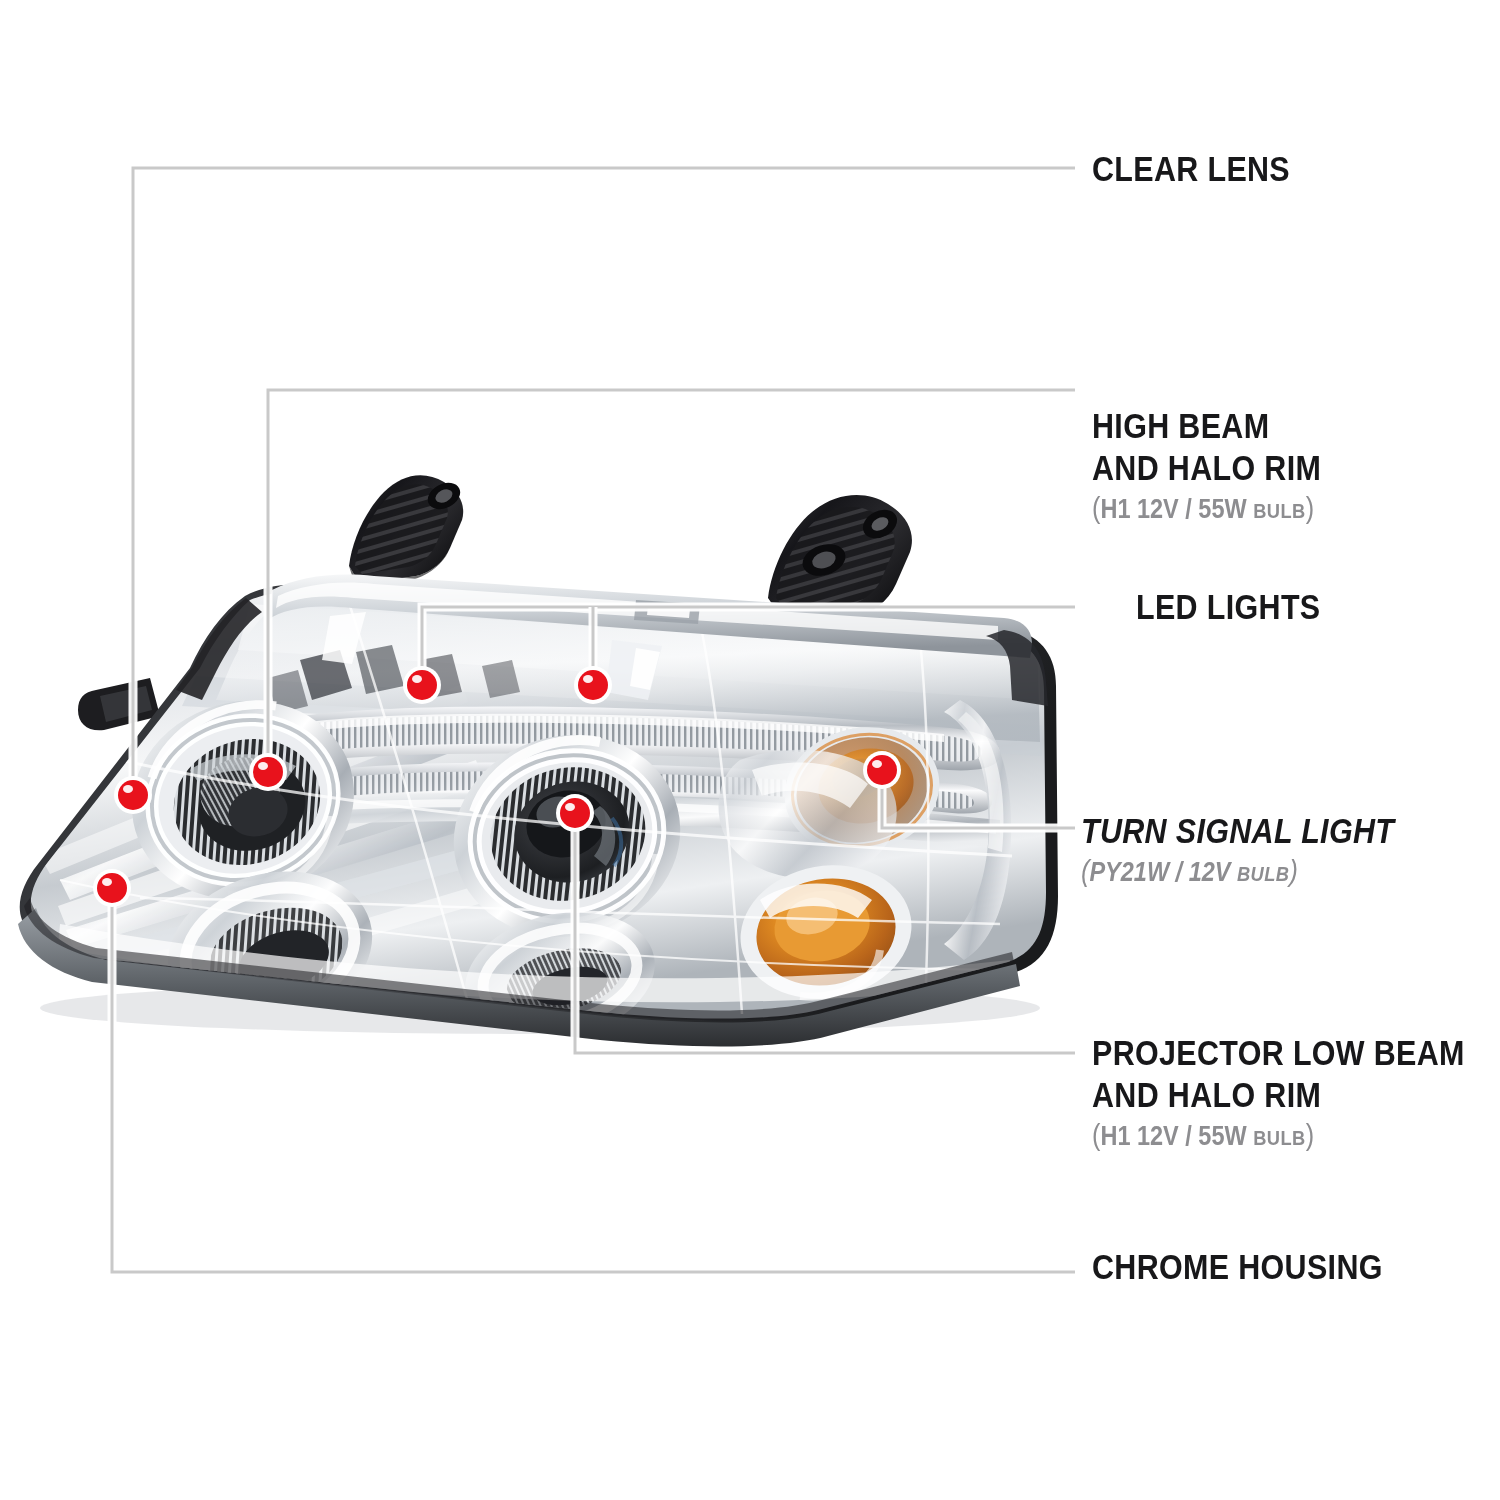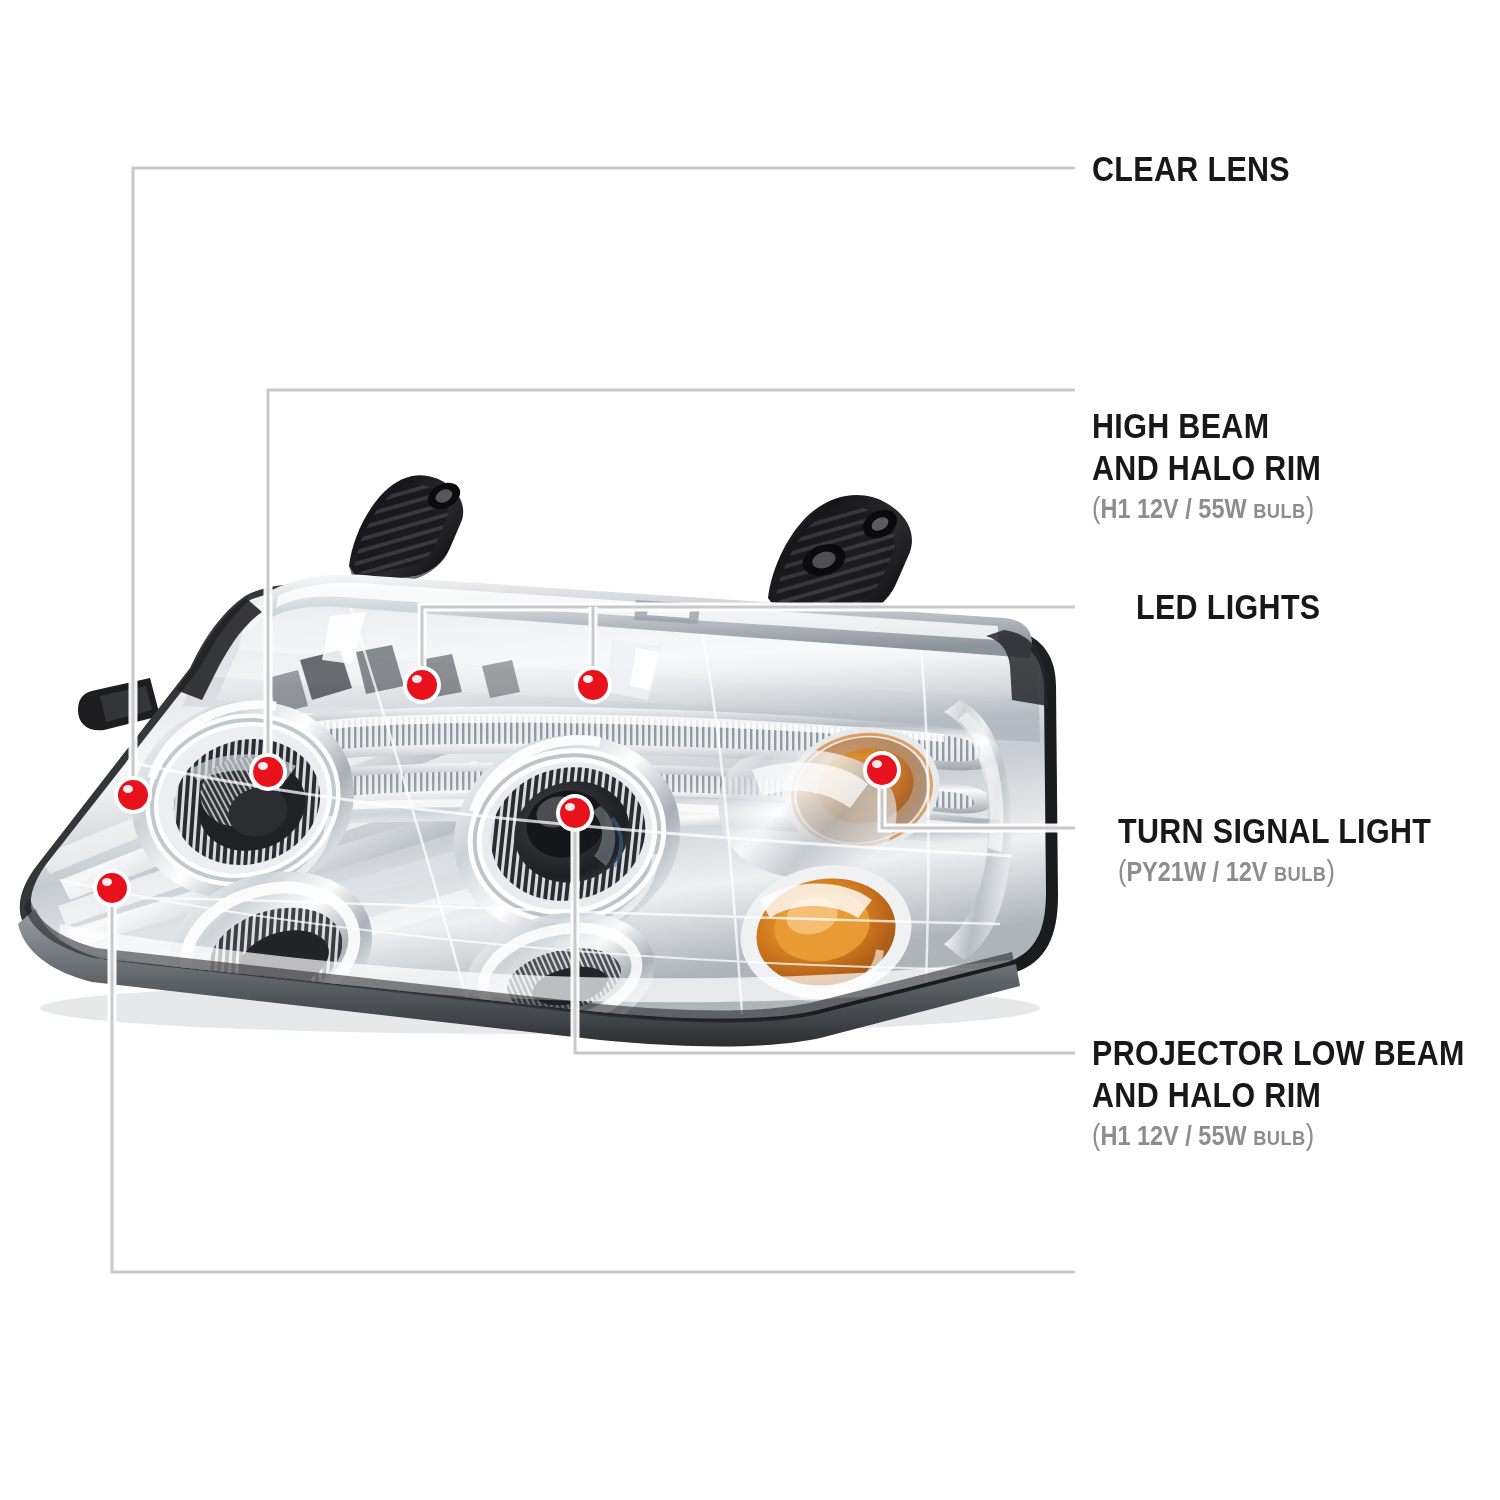--- a/index.html
+++ b/index.html
@@ -554,29 +554,32 @@
     <div class="callout-title">AND HALO RIM</div>
     <div class="callout-sub">
       <span class="paren">(</span><span>H1  12V / 55W</span> <span class="small">BULB</span><span class="paren">)</span>
     </div>
   </div>
 
   <div class="callout-label" style="left:1092px; top:586px;margin-left:44px;">
     <div class="callout-title">LED LIGHTS</div>
   </div>
 
-  <div class="callout-label" style="left:1118px; top:810px;">
+  <div class="callout-label" style="left:1081px; top:810px;font-style:italic;">
     <div class="callout-title">TURN SIGNAL LIGHT</div>
     <div class="callout-sub">
       <span class="paren">(</span><span>PY21W / 12V</span> <span class="small">BULB</span><span class="paren">)</span>
     </div>
   </div>
 
   <div class="callout-label" style="left:1092px; top:1032px;">
     <div class="callout-title">PROJECTOR LOW BEAM</div>
     <div class="callout-title">AND HALO RIM</div>
     <div class="callout-sub">
       <span class="paren">(</span><span>H1  12V / 55W</span> <span class="small">BULB</span><span class="paren">)</span>
     </div>
   </div>
 
+  <div class="callout-label" style="left:1092px; top:1246px;">
+    <div class="callout-title">CHROME HOUSING</div>
+  </div>
 
 </div>
 
 </body></html>

